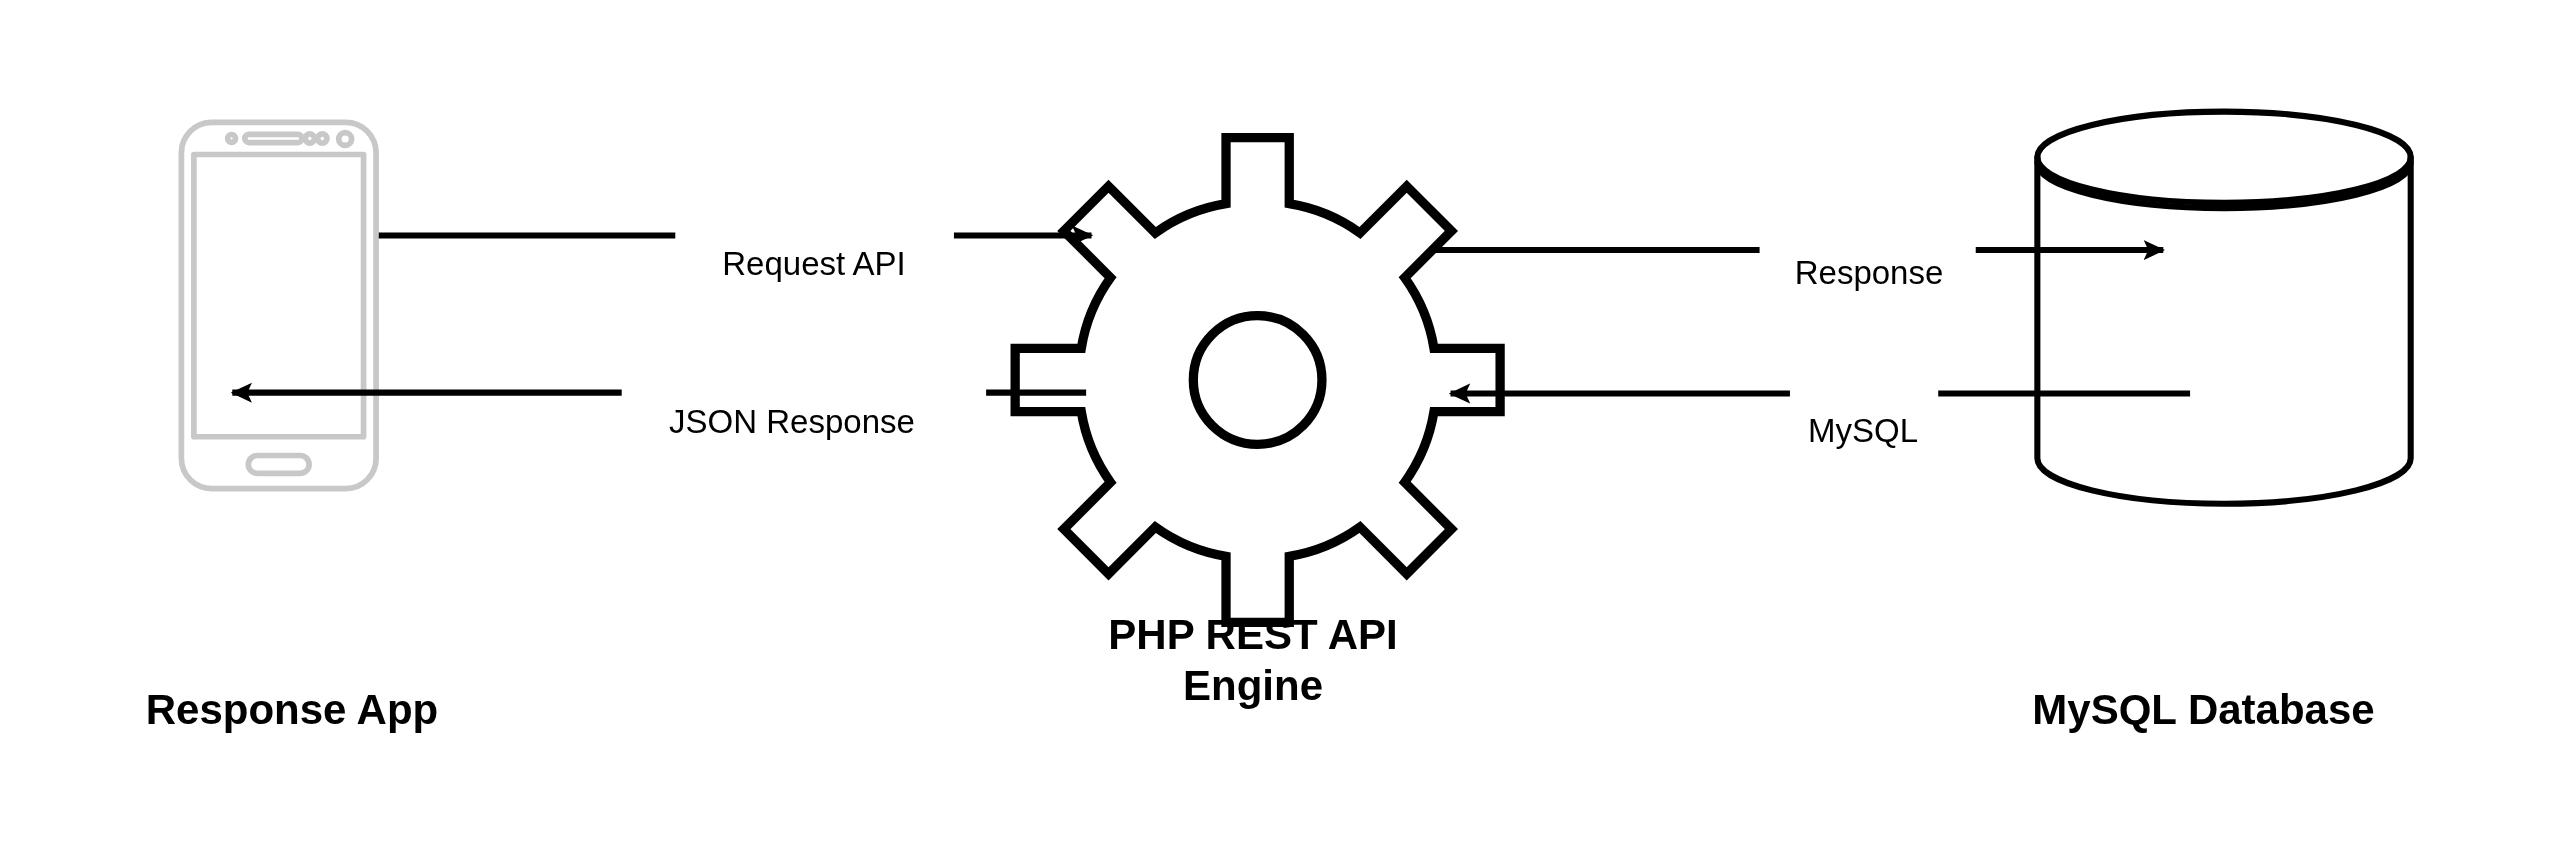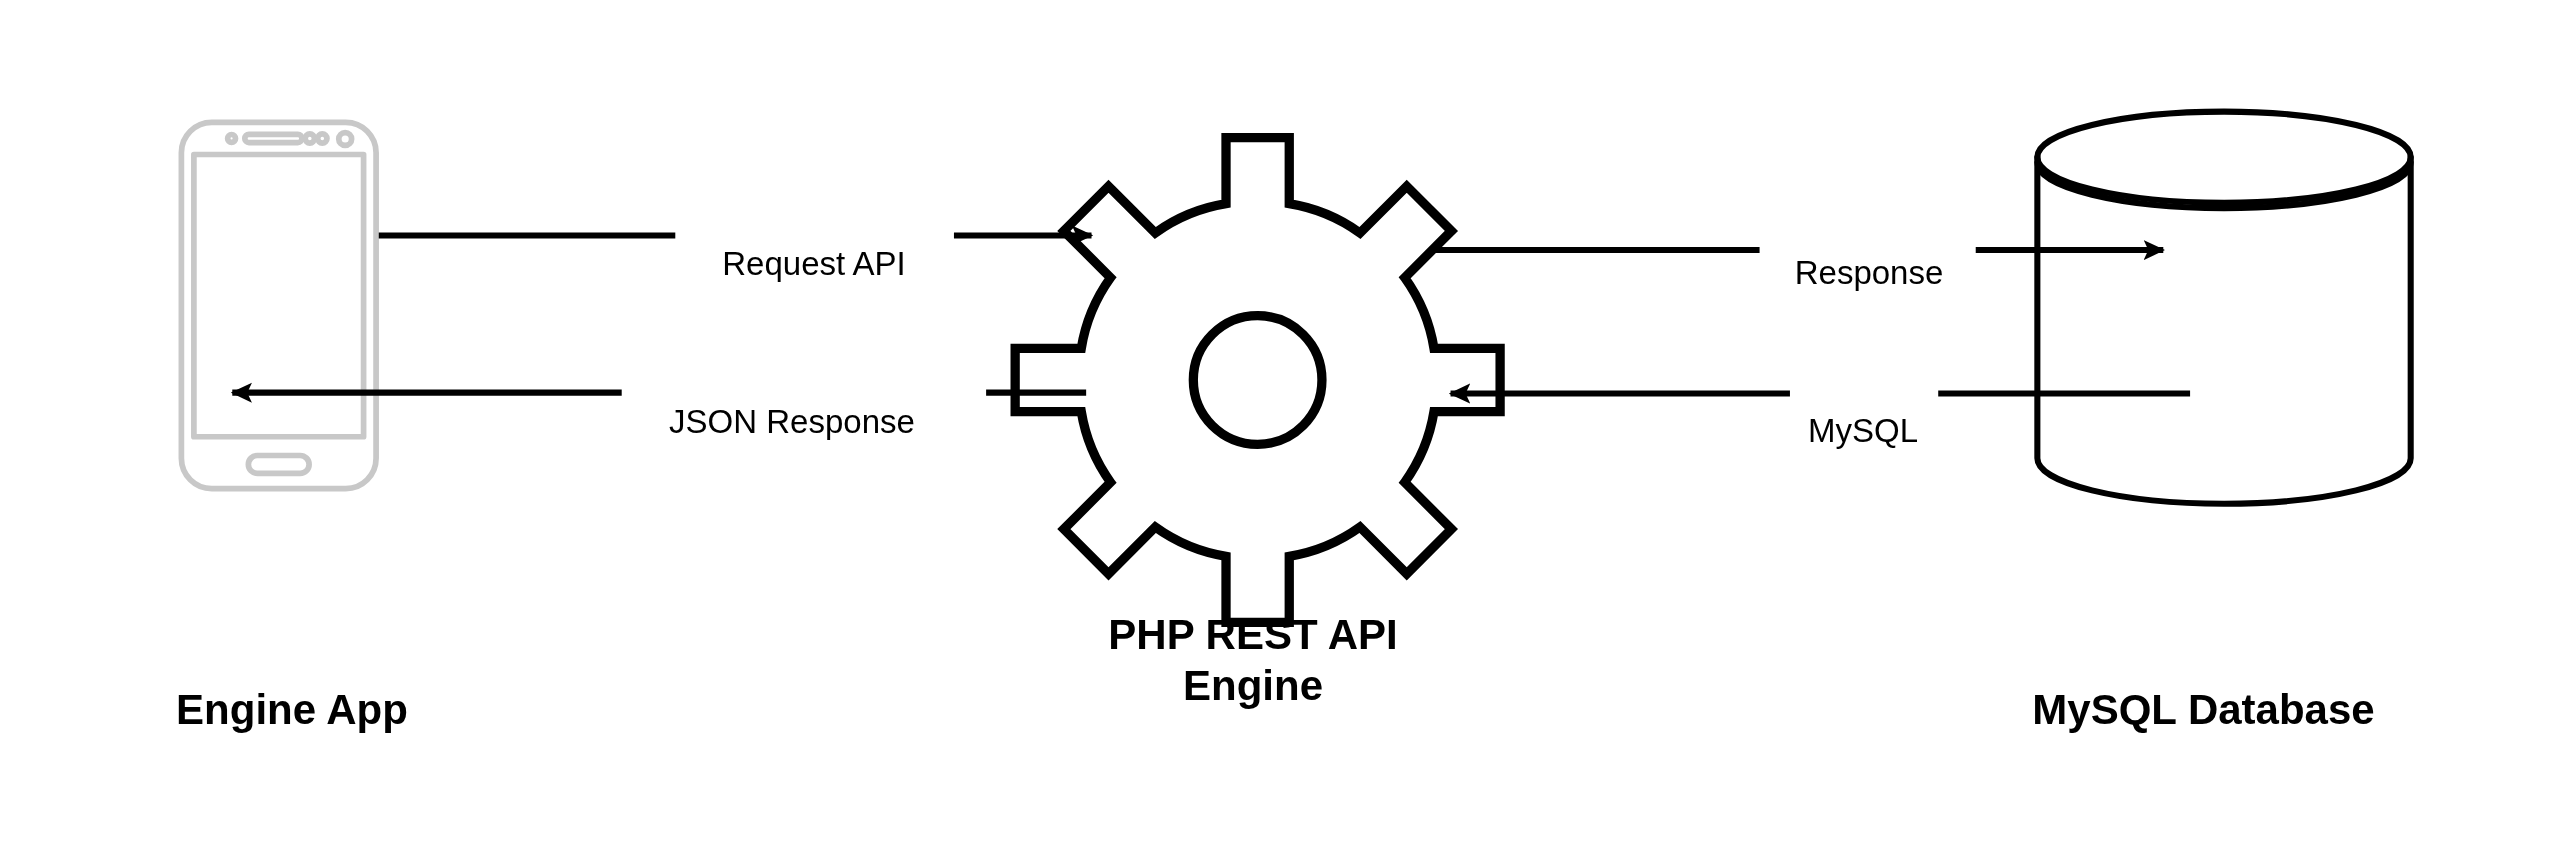--- a/index.html
+++ b/index.html
@@ -138,21 +138,21 @@
   </svg>
 
   <div class="edge-label" style="left:814px; top:264px;">Request API</div>
 
   <div class="edge-label" style="left:792px; top:422px;">JSON Response</div>
 
   <div class="edge-label" style="left:1869px; top:273px;">Response</div>
 
   <div class="edge-label" style="left:1863px; top:431px;">MySQL</div>
 
-  <div class="node-caption" style="left:0px; top:684px; width:584px;">Engine App</div>
+  <div class="node-caption" style="left:0px; top:684px; width:584px;">Response App</div>
 
   <div class="node-caption" style="left:1000px; top:609px; width:506px;">PHP REST API
 Engine</div>
 
   <div class="node-caption" style="left:1938px; top:684px; width:531px;">MySQL Database</div>
 
 </div>
 
 
 </body></html>

